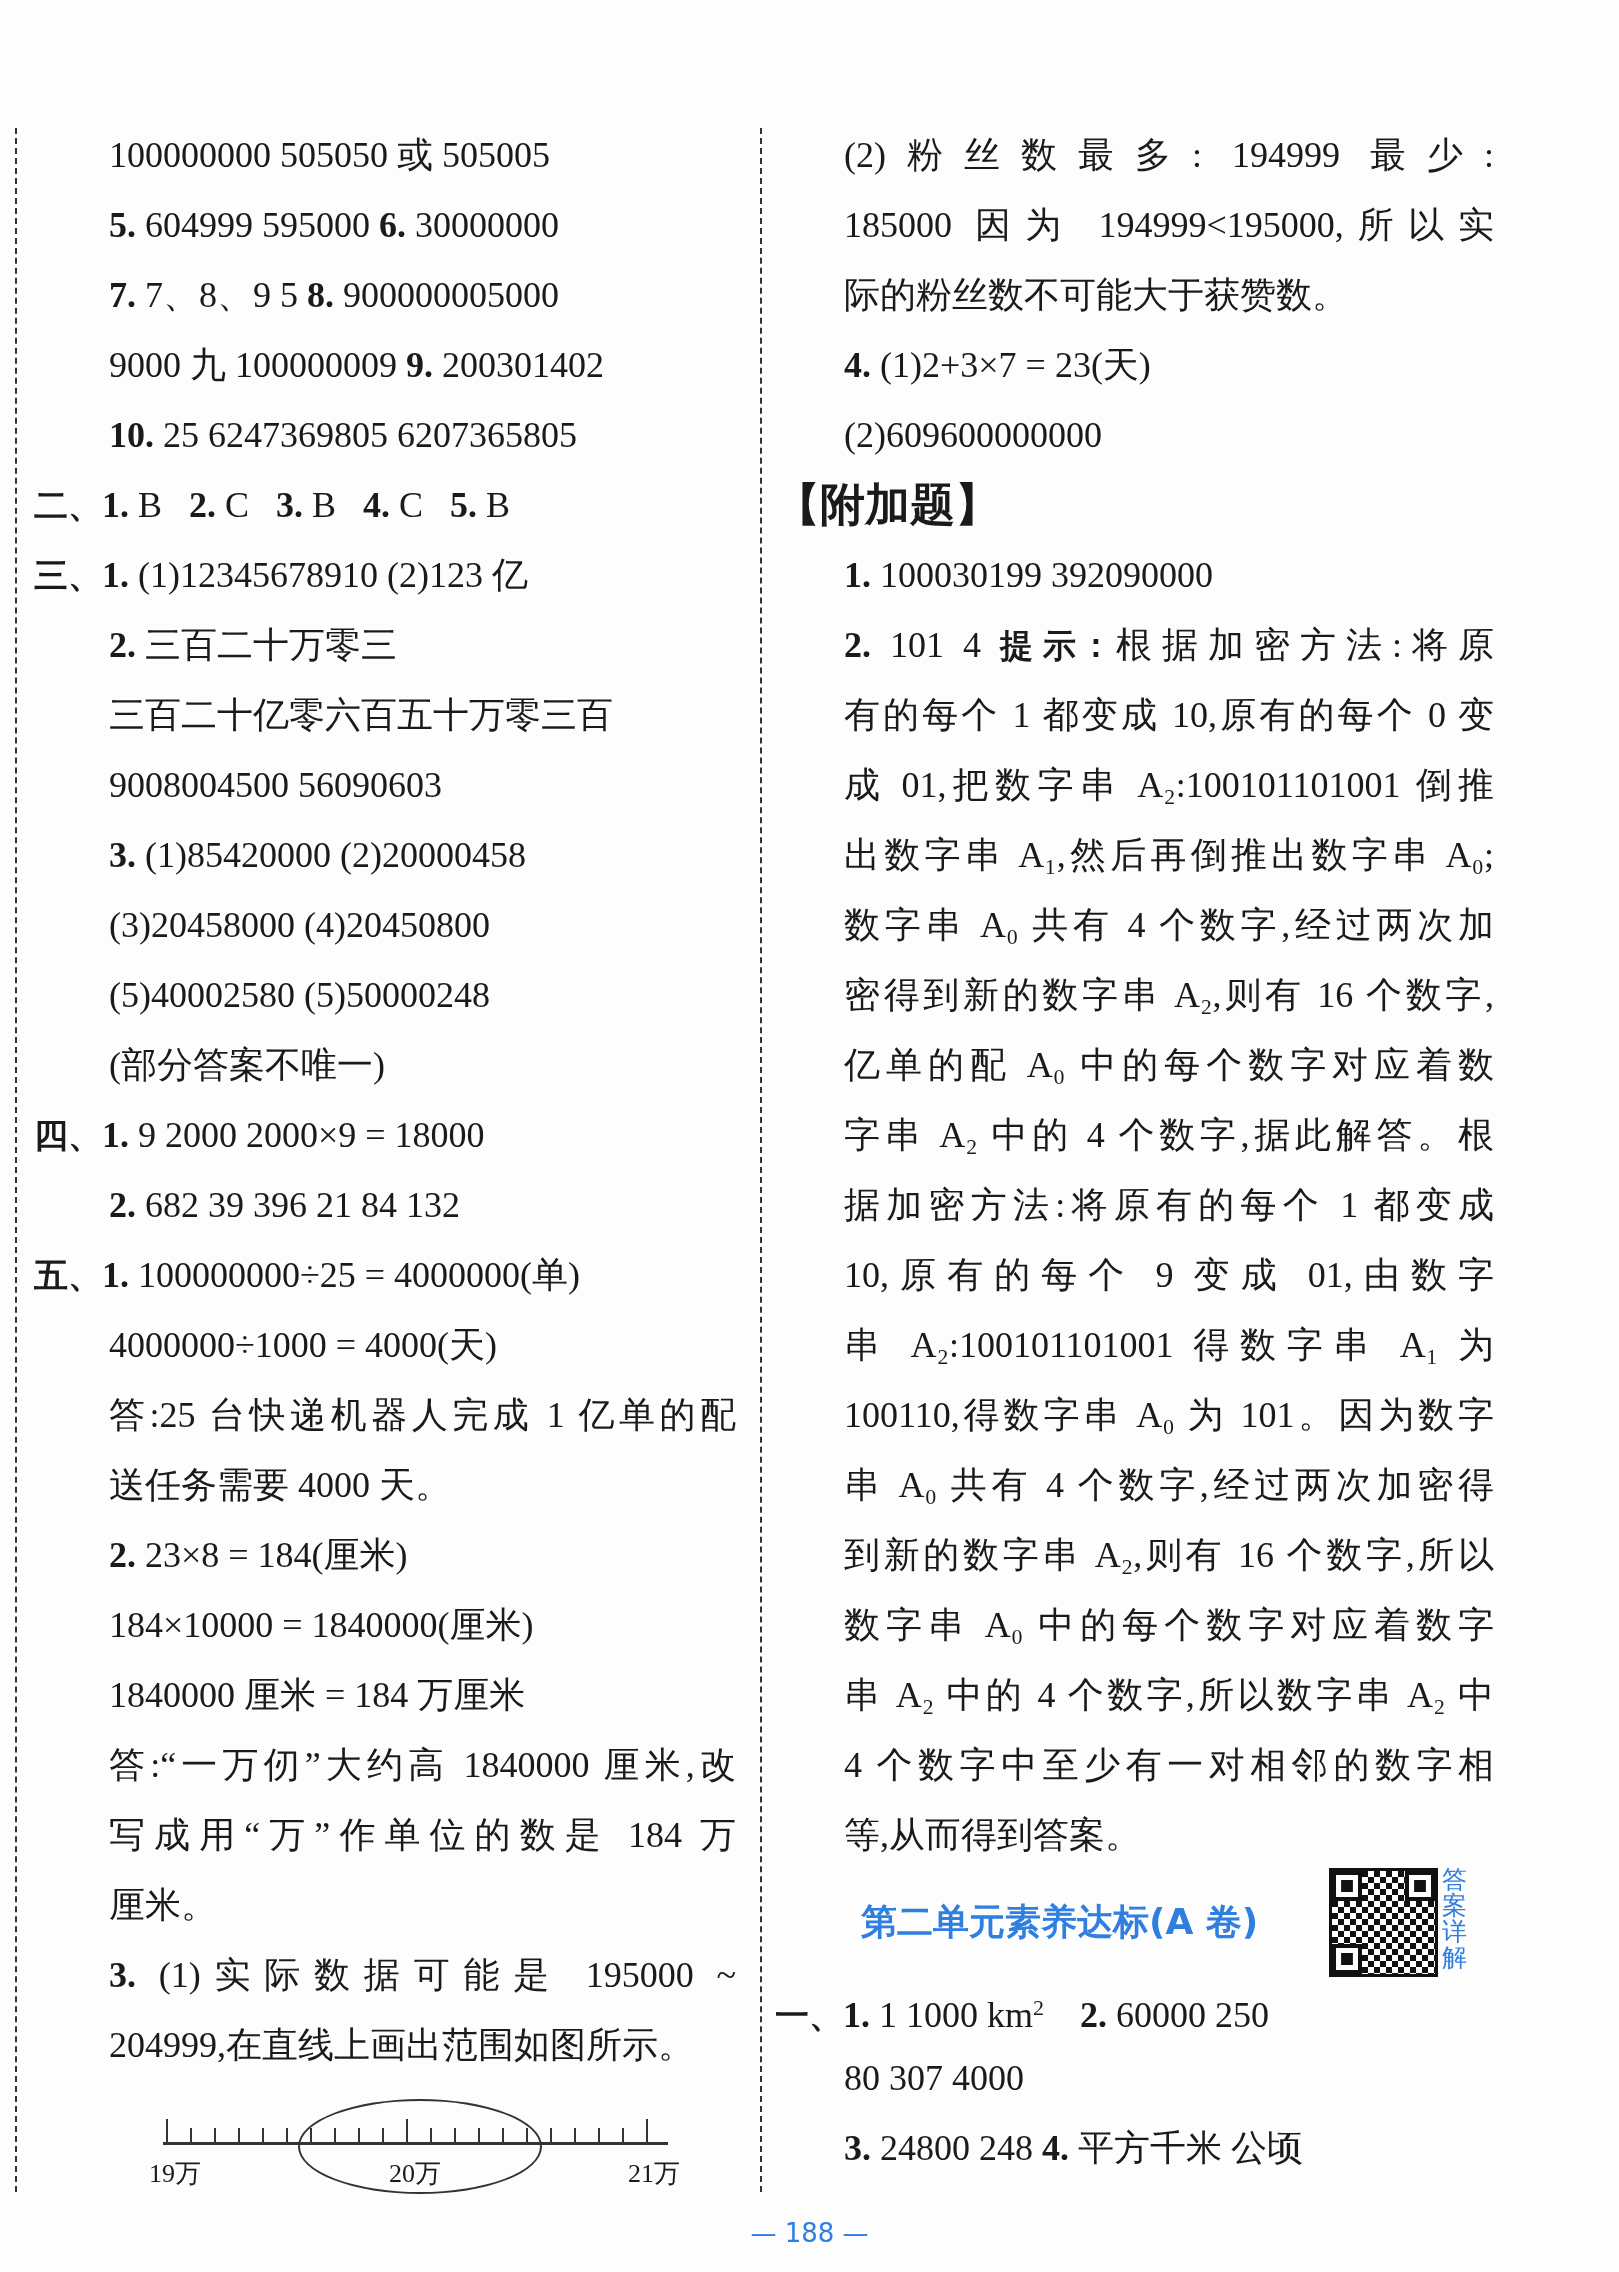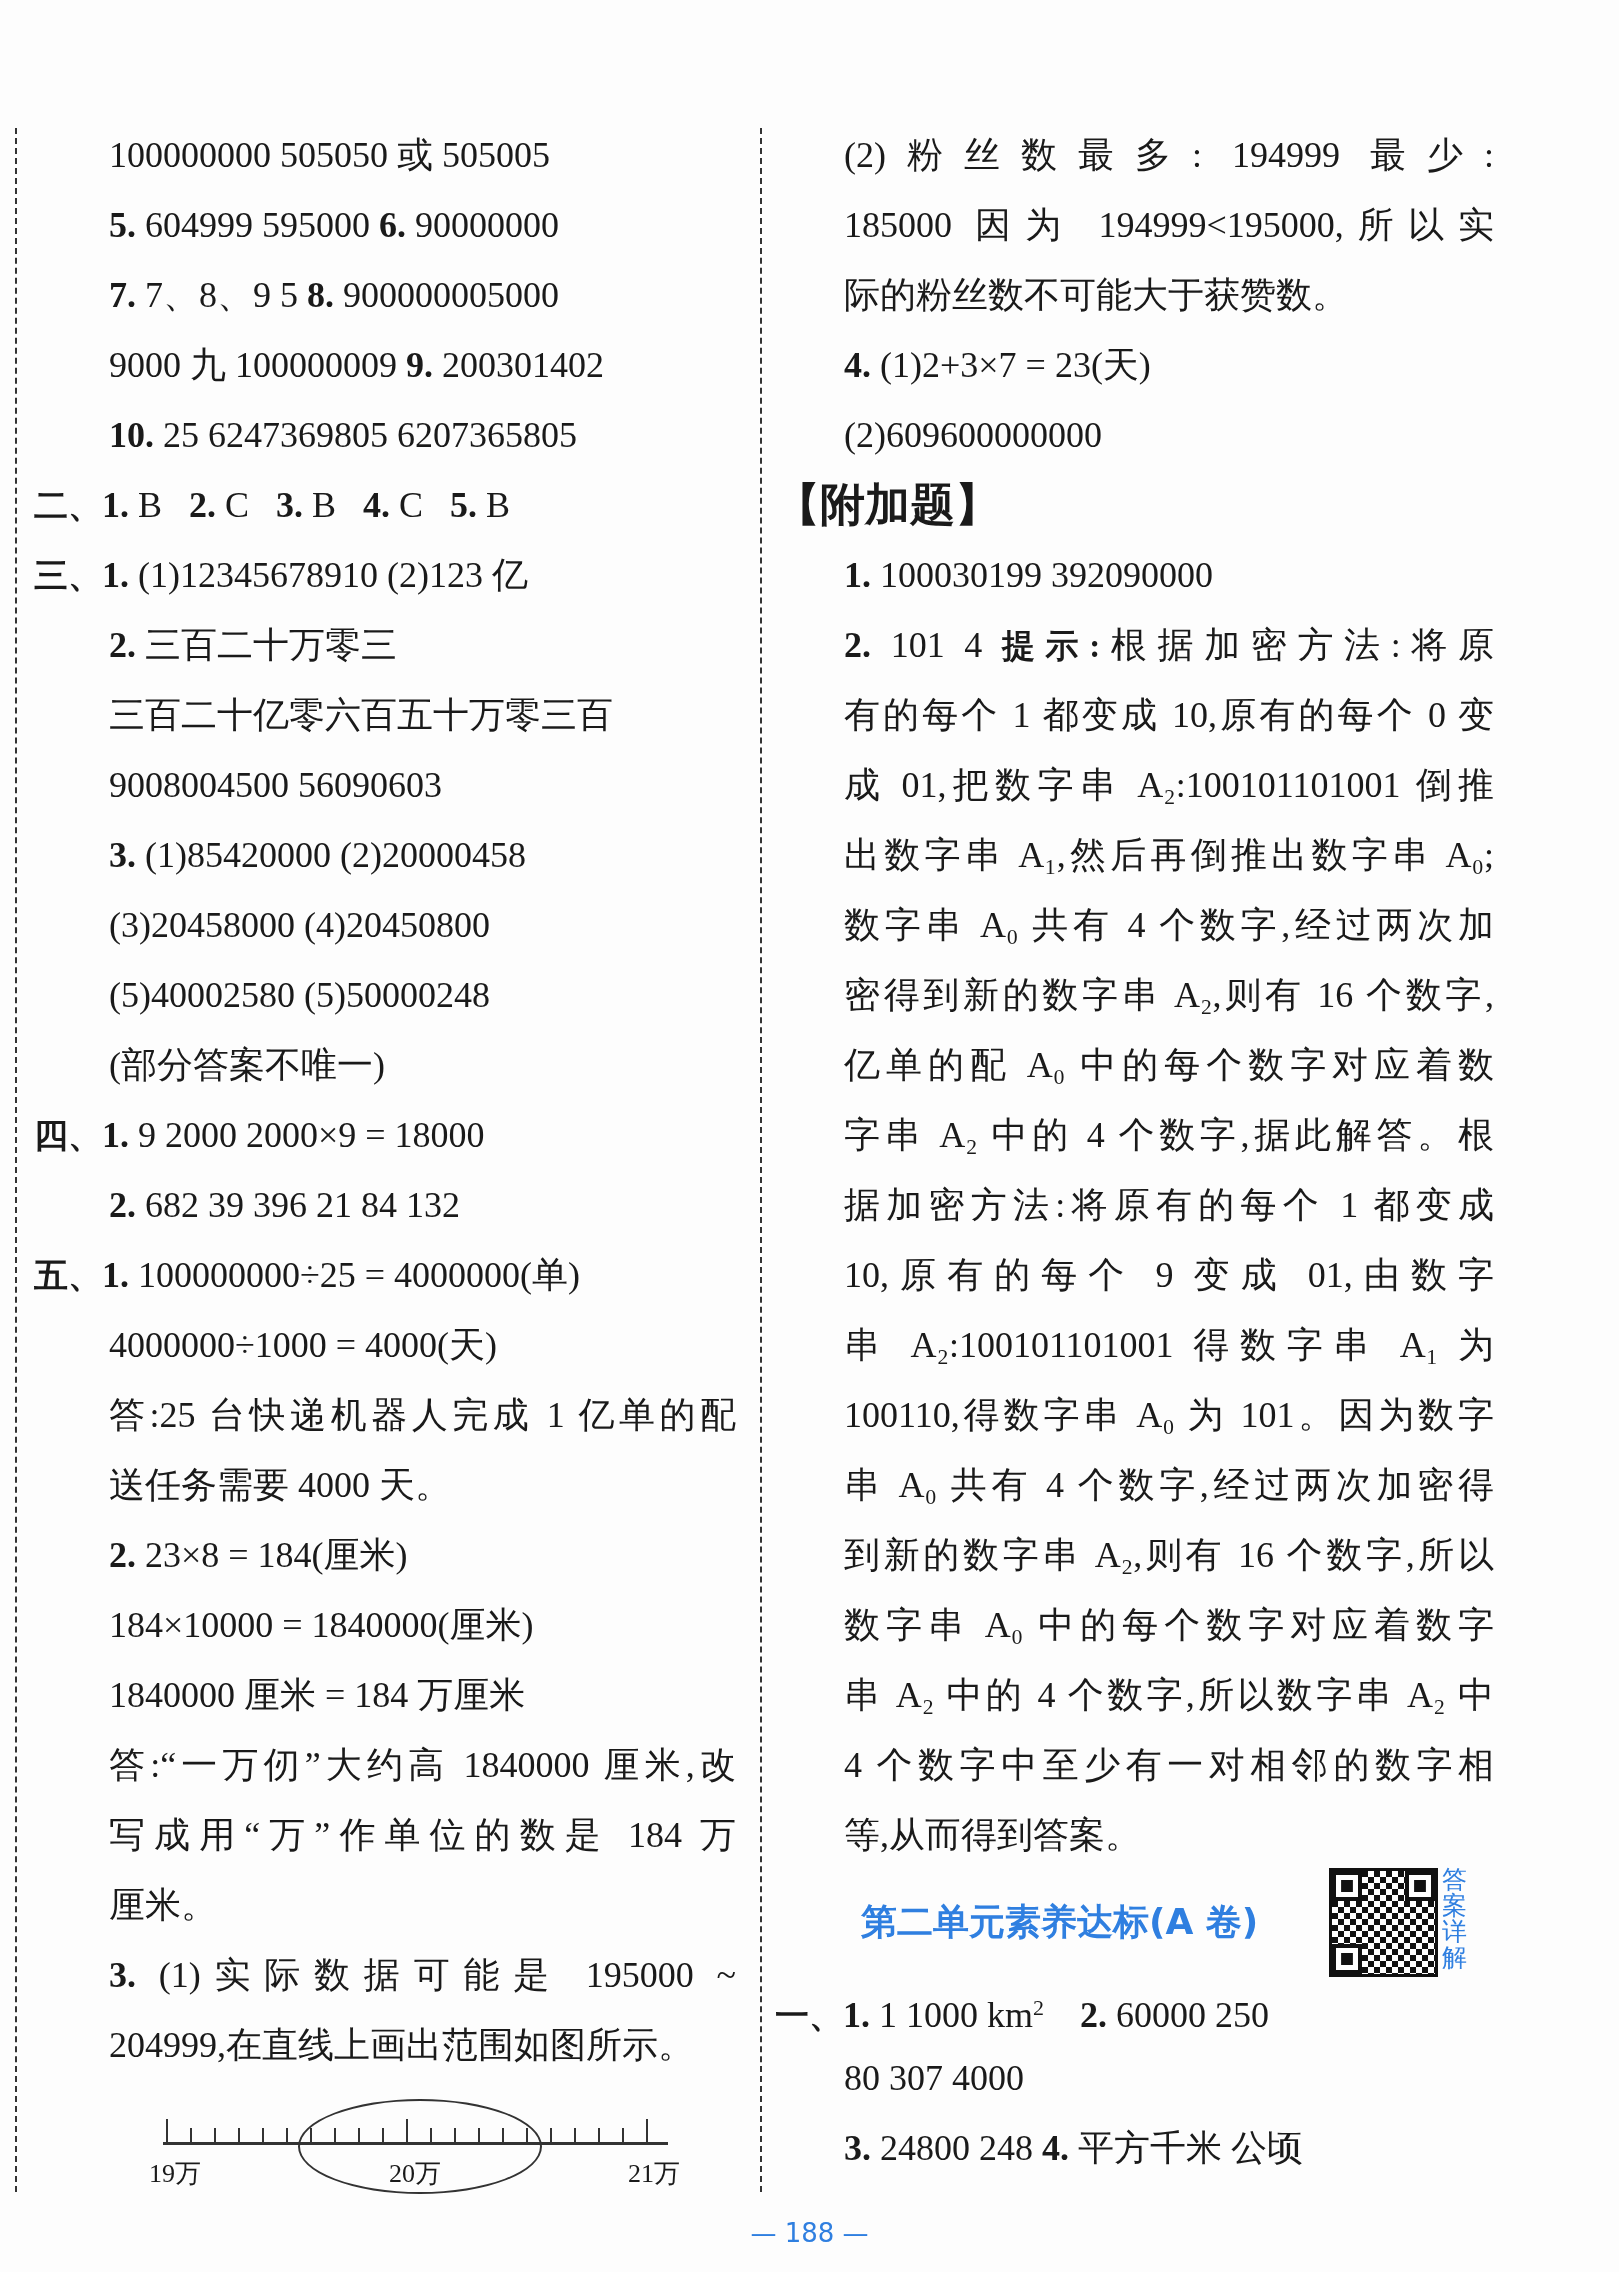--- a/index.html
+++ b/index.html
@@ -35,21 +35,21 @@
 </head>
 <body>
 
 <div class="page">
 
   <div class="vline" style="left:15.4px; top:128px; height:2064px;"></div>
   <div class="vline" style="left:760px; top:128px; height:2064px;"></div>
 
   <div class="col col-left">
     <div class="line ind"><span>100000000    505050 或 505005</span></div>
-    <div class="line ind"><span class="b">5.</span><span> 604999    595000    </span><span class="b">6.</span><span> 90000000</span></div>
+    <div class="line ind"><span class="b">5.</span><span> 604999    595000    </span><span class="b">6.</span><span> 30000000</span></div>
     <div class="line ind"><span class="b">7.</span><span> 7、8、9    5    </span><span class="b">8.</span><span> 900000005000</span></div>
     <div class="line ind"><span>9000    九    100000009    </span><span class="b">9.</span><span> 200301402</span></div>
     <div class="line ind"><span class="b">10.</span><span> 25    6247369805    6207365805</span></div>
 
     <div class="line">
       <span class="sec">二、</span><span class="b">1.</span><span> B</span>&nbsp;&nbsp;&nbsp;<span class="b">2.</span><span> C</span>&nbsp;&nbsp;&nbsp;<span class="b">3.</span><span> B</span>&nbsp;&nbsp;&nbsp;<span class="b">4.</span><span> C</span>&nbsp;&nbsp;&nbsp;<span class="b">5.</span><span> B</span>
     </div>
 
     <div class="line"><span class="sec">三、</span><span class="b">1.</span><span> (1)12345678910    (2)123 亿</span></div>
     <div class="line ind"><span class="b">2.</span><span> 三百二十万零三</span></div>
@@ -107,21 +107,21 @@
   </div>
 
   <div class="col col-right">
     <div class="line ind2 just">(2)粉丝数最多: 194999    最少:</div>
     <div class="line ind2 just">185000   因为 194999&lt;195000,所以实</div>
     <div class="line ind2">际的粉丝数不可能大于获赞数。</div>
     <div class="line ind2"><span class="b">4.</span><span> (1)2+3×7 = 23(天)</span></div>
     <div class="line ind2">(2)609600000000</div>
     <div class="line bracket-title">【附加题】</div>
     <div class="line ind2"><span class="b">1.</span><span> 100030199    392090000</span></div>
-    <div class="line ind2 just"><span class="b">2.</span><span> 101    4    </span><span class="b" style="font-family:Liberation Serif, serif;font-size:33px">提示:</span><span>根据加密方法:将原</span></div>
+    <div class="line ind2 just"><span class="b">2.</span><span> 101    4    </span><span class="b" style="font-family:Liberation Mono, monospace;font-size:33px">提示:</span><span>根据加密方法:将原</span></div>
     <div class="line ind2 just">有的每个 1 都变成 10,原有的每个 0 变</div>
     <div class="line ind2 just">成 01,把数字串 A₂:100101101001 倒推</div>
     <div class="line ind2 just">出数字串 A₁,然后再倒推出数字串 A₀;</div>
     <div class="line ind2 just">数字串 A₀ 共有 4 个数字,经过两次加</div>
     <div class="line ind2 just">密得到新的数字串 A₂,则有 16 个数字,</div>
     <div class="line ind2 just">亿单的配 A₀ 中的每个数字对应着数</div>
     <div class="line ind2 just">字串 A₂ 中的 4 个数字,据此解答。根</div>
     <div class="line ind2 just">据加密方法:将原有的每个 1 都变成</div>
     <div class="line ind2 just">10,原有的每个 9 变成 01,由数字</div>
     <div class="line ind2 just">串 A₂:100101101001 得数字串 A₁ 为</div>

